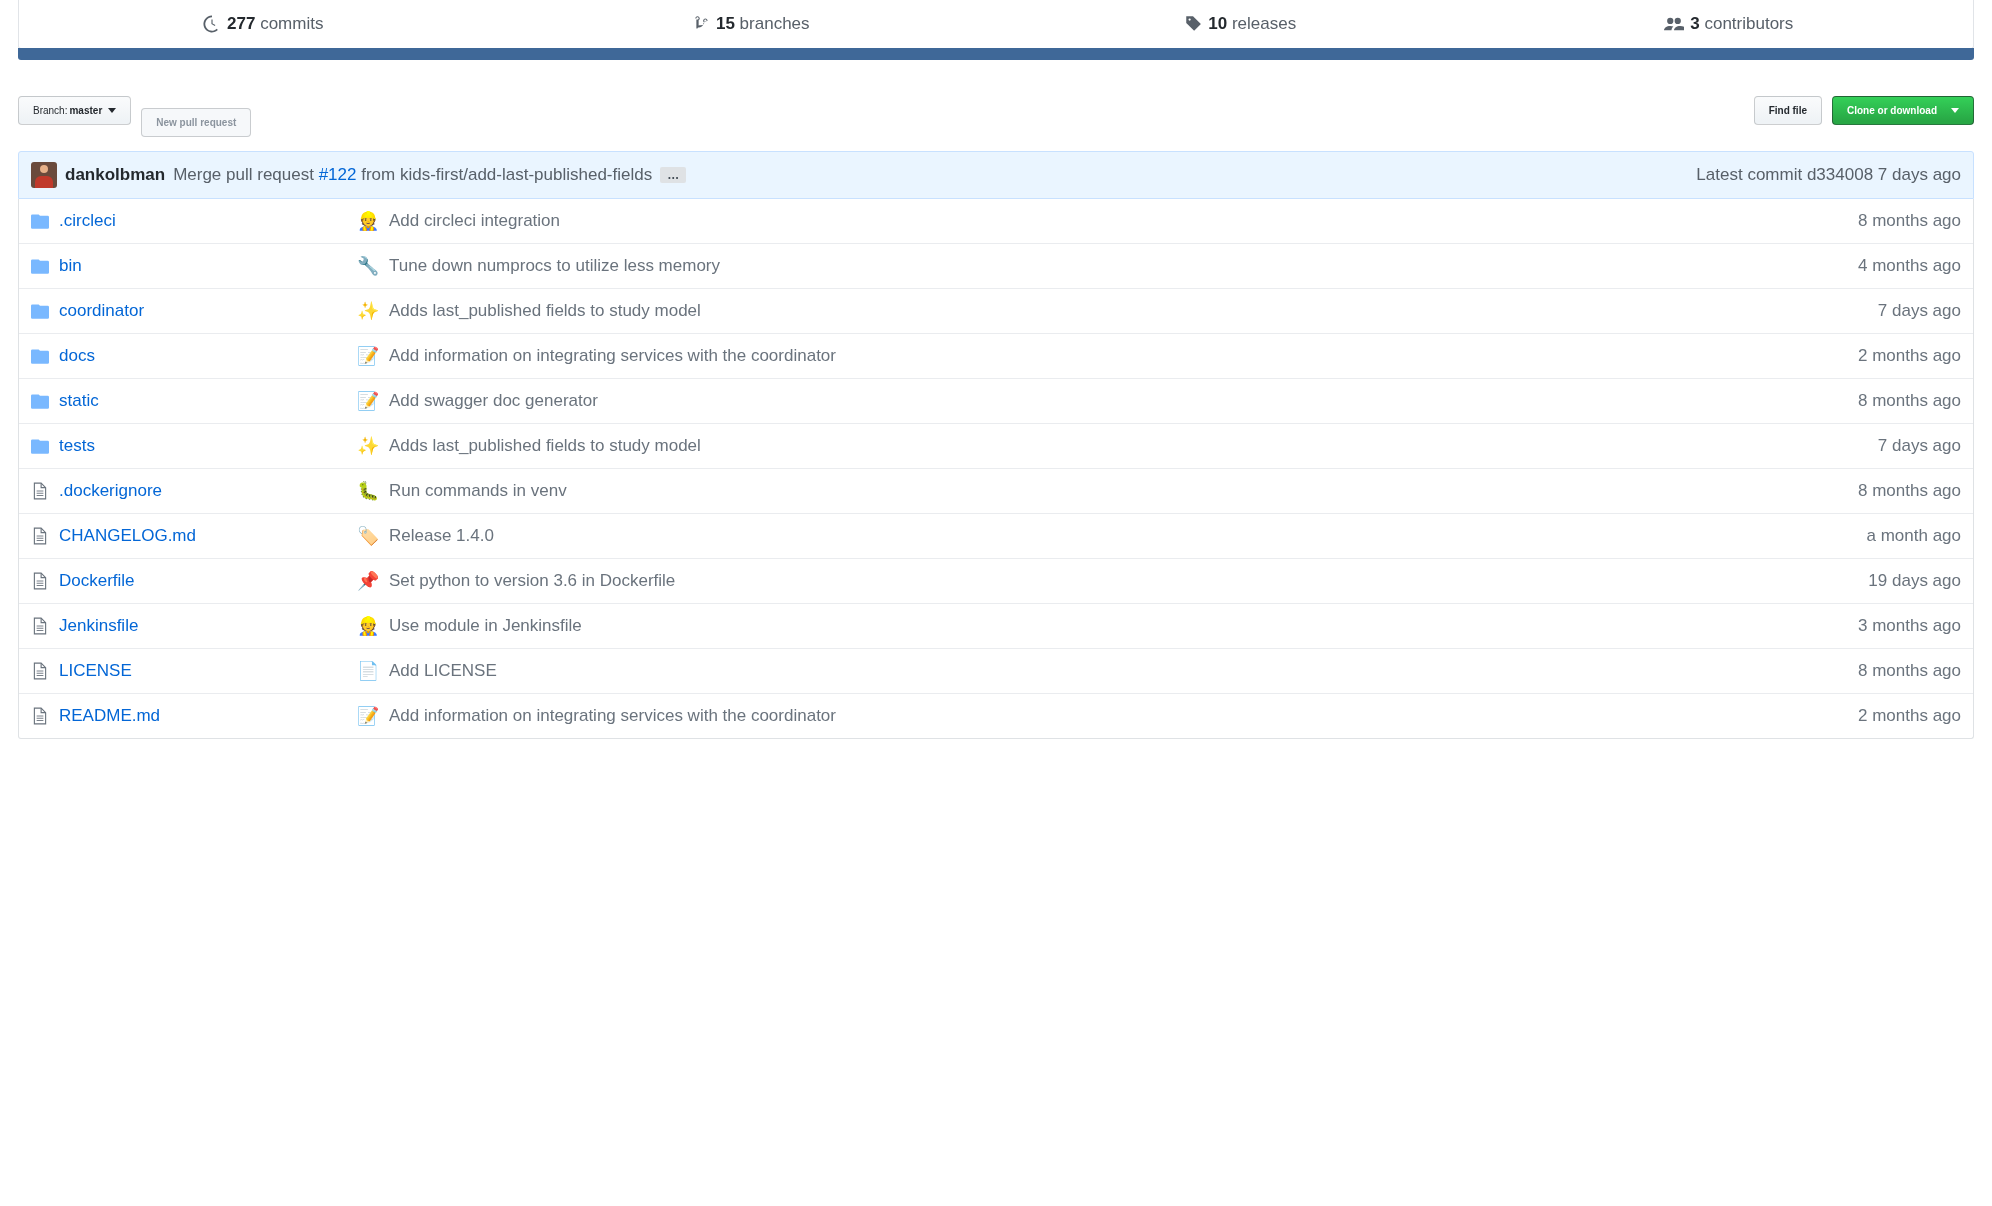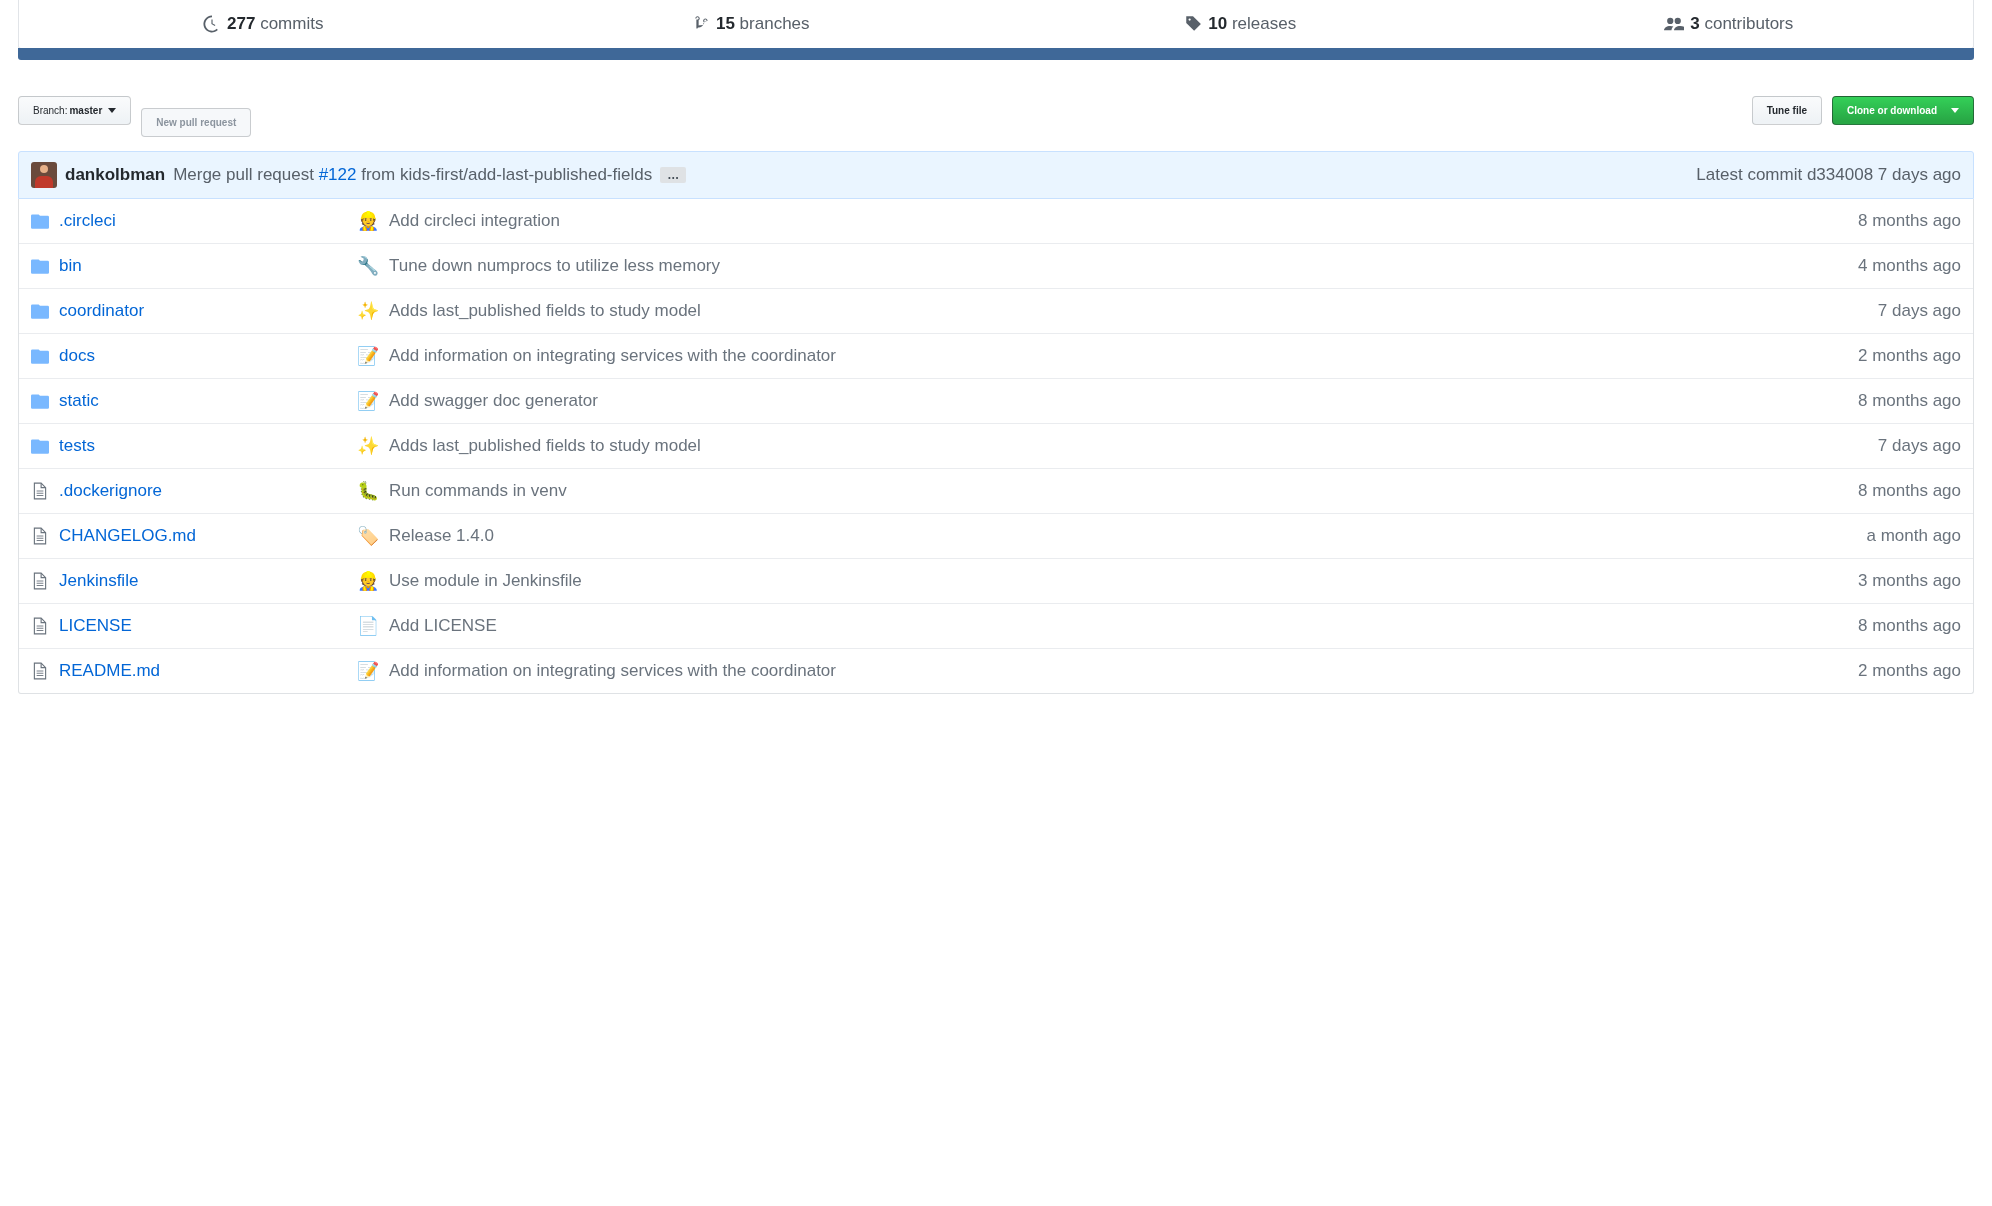--- a/index.html
+++ b/index.html
@@ -202,21 +202,21 @@
 <div class="blue-bar"></div>
 
 <div class="actions-row">
   <button class="btn branch-btn">
     <span class="label-prefix">Branch:</span>
     <span>master</span>
     <span class="caret"></span>
   </button>
   <button class="btn disabled">New pull request</button>
   <div class="spacer"></div>
-  <button class="btn">Tune file</button>
+  <button class="btn">Find file</button>
   <button class="btn green">
     <span>Clone or download</span>
     <span class="caret"></span>
   </button>
 </div>
 
 <div class="commit-bar">
   <span class="avatar"></span>
   <span class="commit-author">dankolbman</span>
   <span>
@@ -355,20 +355,37 @@
     </div>
     <div class="file-row">
       <div class="file-name-cell">
         <span>
           <svg class="icon-file" viewBox="0 0 12 16" fill="none" stroke="#6a737d" stroke-width="1">
             <path d="M1 1h6l4 4v10H1z" fill="#fff"></path>
             <path d="M7 1v4h4"></path>
             <path d="M3 8h6M3 10h6M3 12h6" stroke-width="0.8"></path>
           </svg>
         </span>
+        <a href="#">Dockerfile</a>
+      </div>
+      <div class="file-msg-cell">
+        <span class="emoji">📌</span>
+        <span class="msg">Set python to version 3.6 in Dockerfile</span>
+      </div>
+      <div class="file-time-cell">19 days ago</div>
+    </div>
+    <div class="file-row">
+      <div class="file-name-cell">
+        <span>
+          <svg class="icon-file" viewBox="0 0 12 16" fill="none" stroke="#6a737d" stroke-width="1">
+            <path d="M1 1h6l4 4v10H1z" fill="#fff"></path>
+            <path d="M7 1v4h4"></path>
+            <path d="M3 8h6M3 10h6M3 12h6" stroke-width="0.8"></path>
+          </svg>
+        </span>
         <a href="#">Jenkinsfile</a>
       </div>
       <div class="file-msg-cell">
         <span class="emoji">👷</span>
         <span class="msg">Use module in Jenkinsfile</span>
       </div>
       <div class="file-time-cell">3 months ago</div>
     </div>
     <div class="file-row">
       <div class="file-name-cell">

